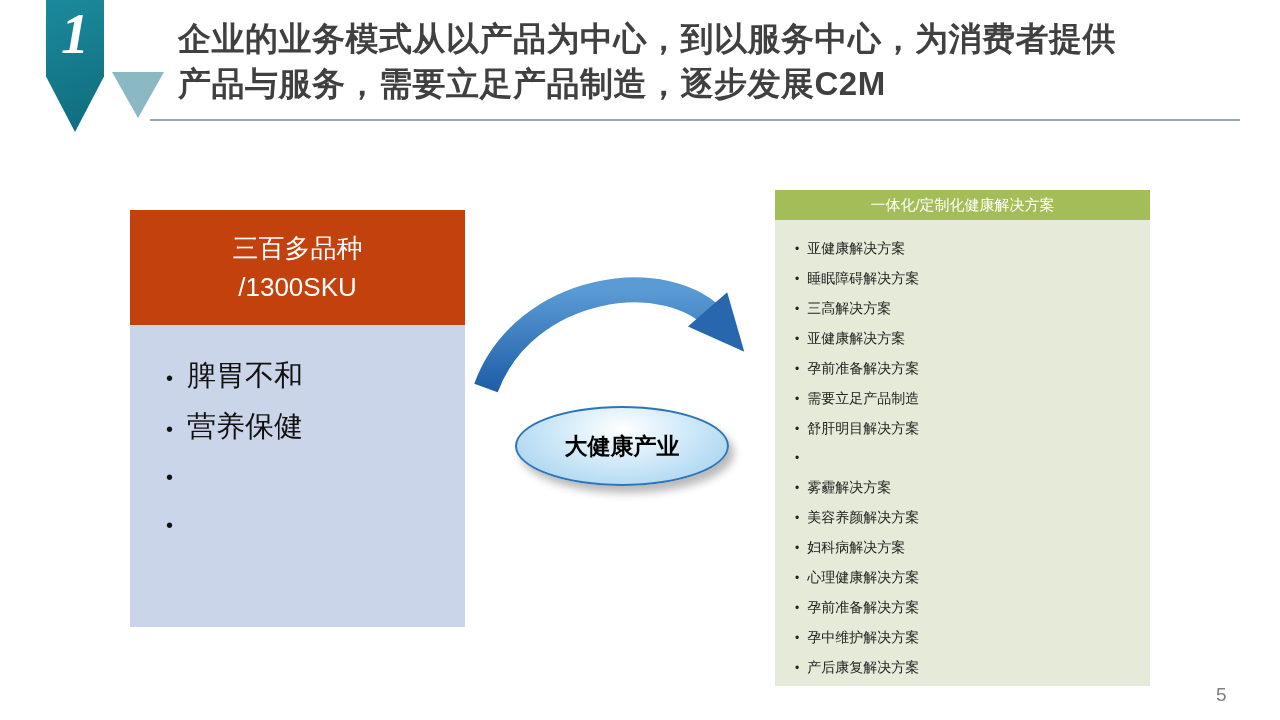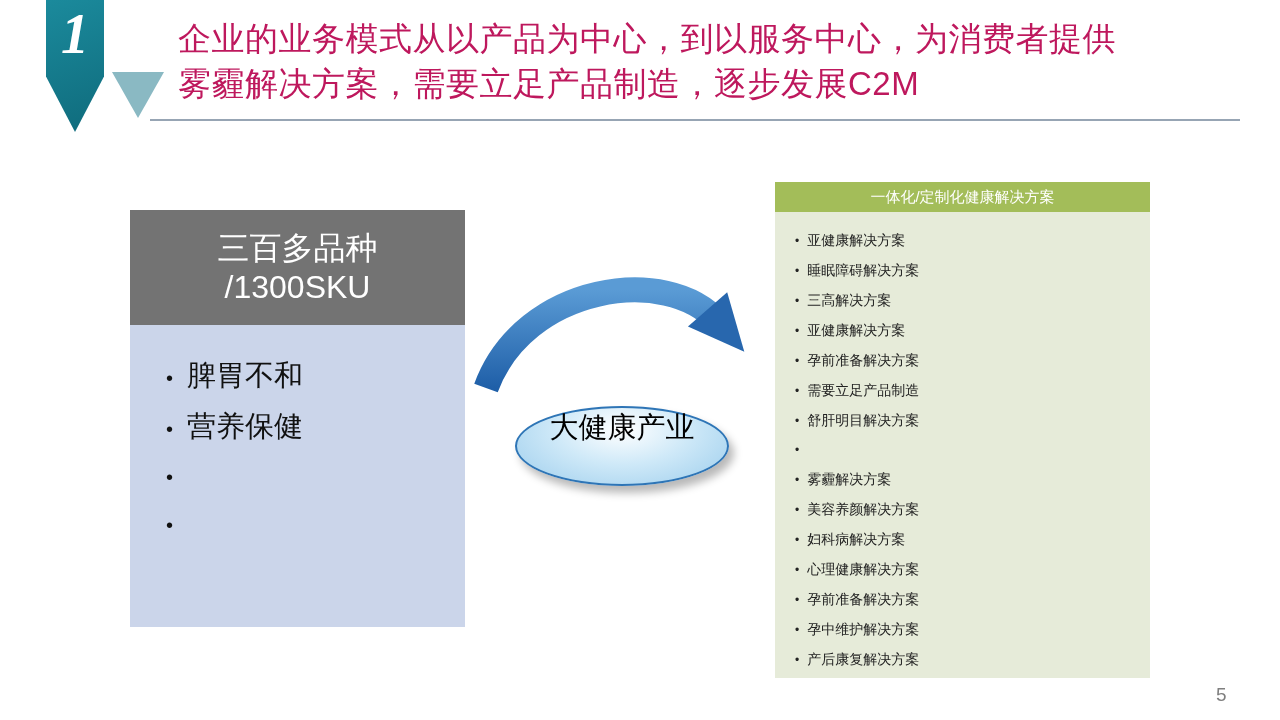--- a/index.html
+++ b/index.html
@@ -10,45 +10,45 @@
   .badge { position:absolute; left:46px; top:0; width:58px; height:132px;
     background:linear-gradient(160deg,#1b8a9c 0%,#0f6b7c 100%);
     clip-path:polygon(0 0,100% 0,100% 58%,50% 100%,0 58%);
     display:flex; justify-content:center; }
   .badge-num { color:#ffffff; font-family:"Liberation Serif",serif; font-style:italic; font-weight:bold; font-size:56px; margin-top:2px; }
   .badge-triangle { position:absolute; left:112px; top:72px; width:52px; height:46px;
     background:#8ab9c3; clip-path:polygon(0 0,100% 0,50% 100%); }
 
   
   .title { position:absolute; left:178px; top:16px; width:1070px;
-    font-size:33px; font-weight:normal; color:#be185d; line-height:45px; letter-spacing:0.5px; }
+    font-size:33px; font-weight:bold; color:#404040; line-height:45px; letter-spacing:0.5px; }
   .divider { position:absolute; left:150px; top:119px; width:1090px; height:2px; background:#97a5b4; }
 
   
   .left-box { position:absolute; left:130px; top:210px; width:335px; }
-  .left-header { height:115px; background:#737373; color:#ffffff;
+  .left-header { height:115px; background:#c2410c; color:#ffffff;
     display:flex; flex-direction:column; align-items:center; justify-content:center;
-    font-size:32px; line-height:39px;text-align:right; }
+    font-size:26px; line-height:39px;text-align:right; }
   .left-body { height:302px; background:#cbd5ea; padding:26px 10px 0 36px; }
   .left-item { display:flex; align-items:baseline; font-size:29px; color:#111111; line-height:48px; }
   .lb-bullet { font-size:20px; margin-right:14px; }
 
   
   .arrow-svg { position:absolute; left:472px; top:262px; width:292px; height:140px; }
 
   
   .ellipse { position:absolute; left:515px; top:406px; width:214px; height:80px;
     border-radius:50%; border:2px solid #2e75b6;
     background:radial-gradient(ellipse at 50% 28%, #ffffff 0%, #cfe9f8 45%, #9ccdec 100%);
     box-shadow:5px 7px 8px rgba(0,0,0,0.28);
-    display:flex; justify-content:center;
-    font-size:29px; font-weight:normal; color:#000000; }
+    display:flex; align-items:center; justify-content:center;
+    font-size:23px; font-weight:bold; color:#000000; }
 
   
-  .right-panel { position:absolute; left:775px; top:182px; width:375px; }
+  .right-panel { position:absolute; left:775px; top:190px; width:375px; }
   .right-header { height:30px; background:#a3bd59; color:#ffffff; font-size:15px;
     display:flex; align-items:center; justify-content:center; }
   .right-body { height:466px; background:#e6ebd9; padding:14px 10px 0 20px; }
   .right-item { display:flex; align-items:baseline; font-size:14px; color:#222222; line-height:29px; }
   .rb-bullet { font-size:12px; margin-right:8px; }
 
   
   .page-num { position:absolute; left:1216px; top:684px; font-size:19px; color:#7f7f7f; }
 </style>
 </head>
@@ -56,21 +56,21 @@
 
 <div class="slide">
 
   <div class="badge">
     <span class="badge-num">1</span>
   </div>
   <div class="badge-triangle"></div>
 
   <div class="title">
     <div>企业的业务模式从以产品为中心，到以服务中心，为消费者提供</div>
-    <div>雾霾解决方案，需要立足产品制造，逐步发展C2M</div>
+    <div>产品与服务，需要立足产品制造，逐步发展C2M</div>
   </div>
   <div class="divider"></div>
 
   <div class="left-box">
     <div class="left-header">
       <div>三百多品种</div>
       <div>/1300SKU</div>
     </div>
     <div class="left-body">
         <div class="left-item">

